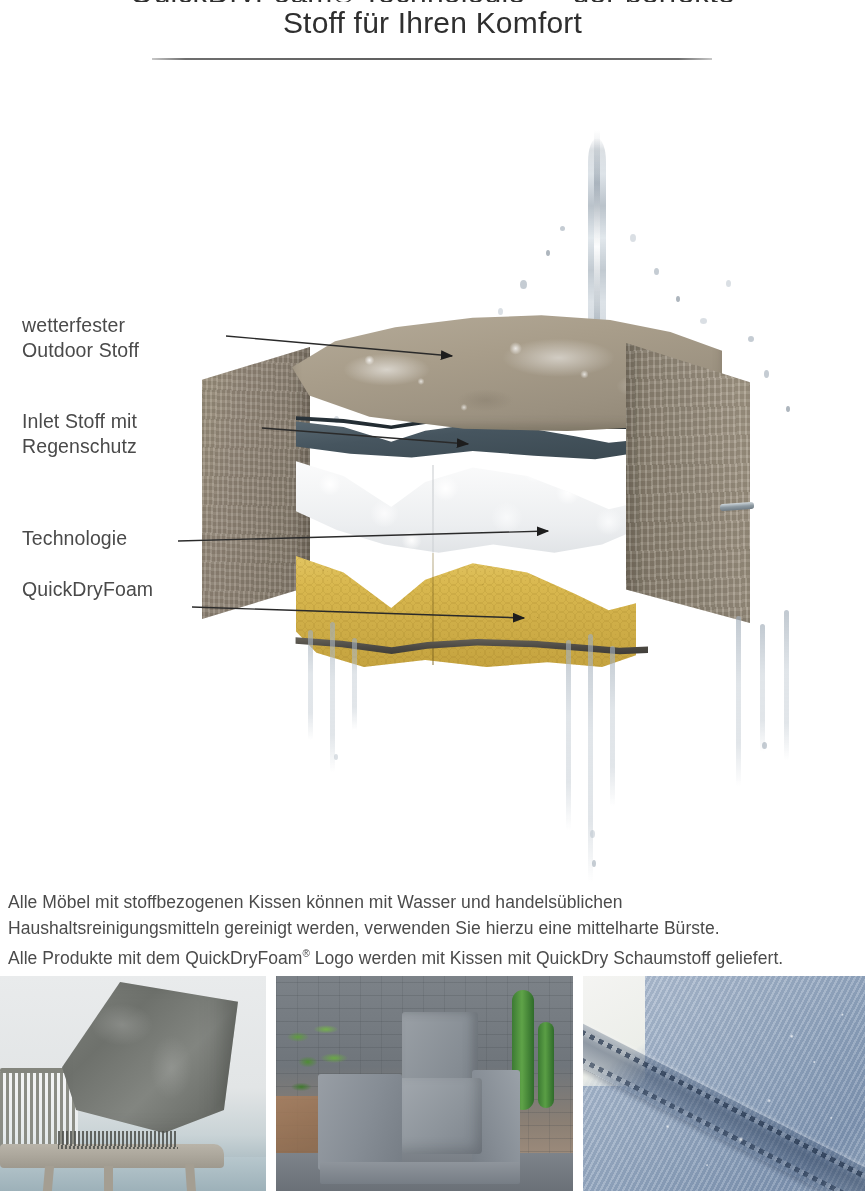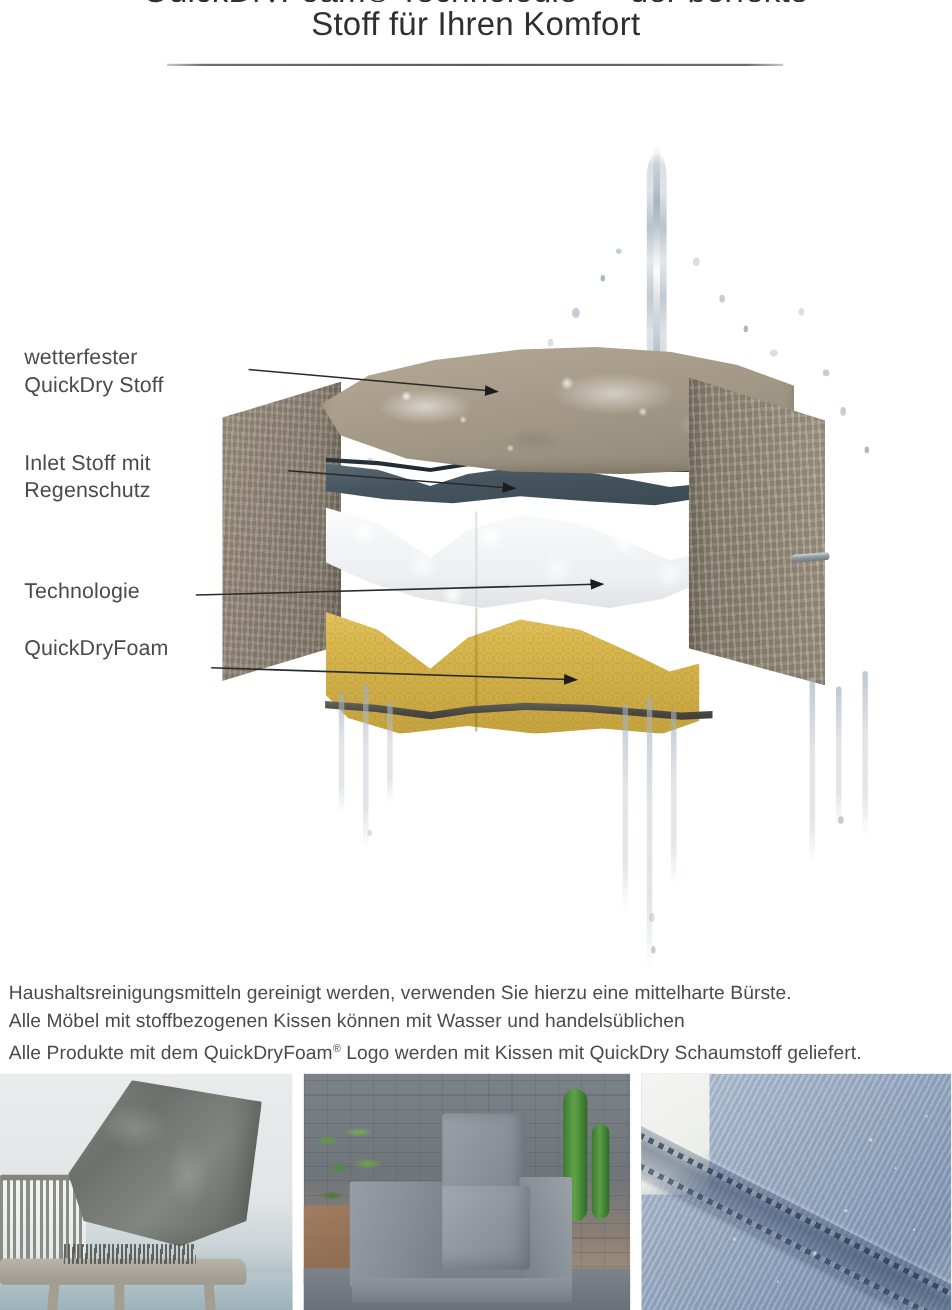--- a/index.html
+++ b/index.html
@@ -381,41 +381,41 @@
   <div class="drip" style="left:760px;top:494px;height:128px;"></div>
   <div class="drip" style="left:784px;top:480px;height:150px;"></div>
 
   <div class="drop lt" style="left:590px;top:700px;width:5px;height:8px;"></div>
   <div class="drop" style="left:592px;top:730px;width:4px;height:7px;"></div>
   <div class="drop lt" style="left:334px;top:624px;width:4px;height:6px;"></div>
   <div class="drop" style="left:762px;top:612px;width:5px;height:7px;"></div>
 </div>
 
 <div class="callout" id="lbl-outdoor">wetterfester
-QuickDry Stoff</div>
+Outdoor Stoff</div>
 <div class="callout" id="lbl-inlet">Inlet Stoff mit
 Regenschutz</div>
 <div class="callout" id="lbl-watte">Technologie</div>
 <div class="callout" id="lbl-foam">QuickDryFoam</div>
 
 <svg id="leaders" viewBox="0 0 865 1191">
   <defs>
     <marker id="ah" markerWidth="9" markerHeight="7" refX="8" refY="3.5" orient="auto">
       <polygon points="0 0, 9 3.5, 0 7" fill="#1d1d1d"></polygon>
     </marker>
   </defs>
   <path d="M226,336 L452,356" stroke="#2a2a2a" stroke-width="1.4" fill="none" marker-end="url(#ah)"></path>
   <path d="M262,428 L468,444" stroke="#2a2a2a" stroke-width="1.4" fill="none" marker-end="url(#ah)"></path>
   <path d="M178,541 L548,531" stroke="#2a2a2a" stroke-width="1.4" fill="none" marker-end="url(#ah)"></path>
   <path d="M192,607 L524,618" stroke="#2a2a2a" stroke-width="1.4" fill="none" marker-end="url(#ah)"></path>
 </svg>
 
 <div id="body-copy">
+  <div>Alle Möbel mit stoffbezogenen Kissen können mit Wasser und handelsüblichen</div>
   <div>Haushaltsreinigungsmitteln gereinigt werden, verwenden Sie hierzu eine mittelharte Bürste.</div>
-  <div>Alle Möbel mit stoffbezogenen Kissen können mit Wasser und handelsüblichen</div>
   <div><span>Alle Produkte mit dem QuickDryFoam</span><sup>®</sup><span> Logo werden mit Kissen mit QuickDry Schaumstoff geliefert.</span></div>
 </div>
 
 <div id="photos">
 
   <div class="photo" id="photo-1">
     <div class="bg"></div>
     <div class="sea"></div>
     <div class="rail"></div>
     <div class="railtop"></div>

